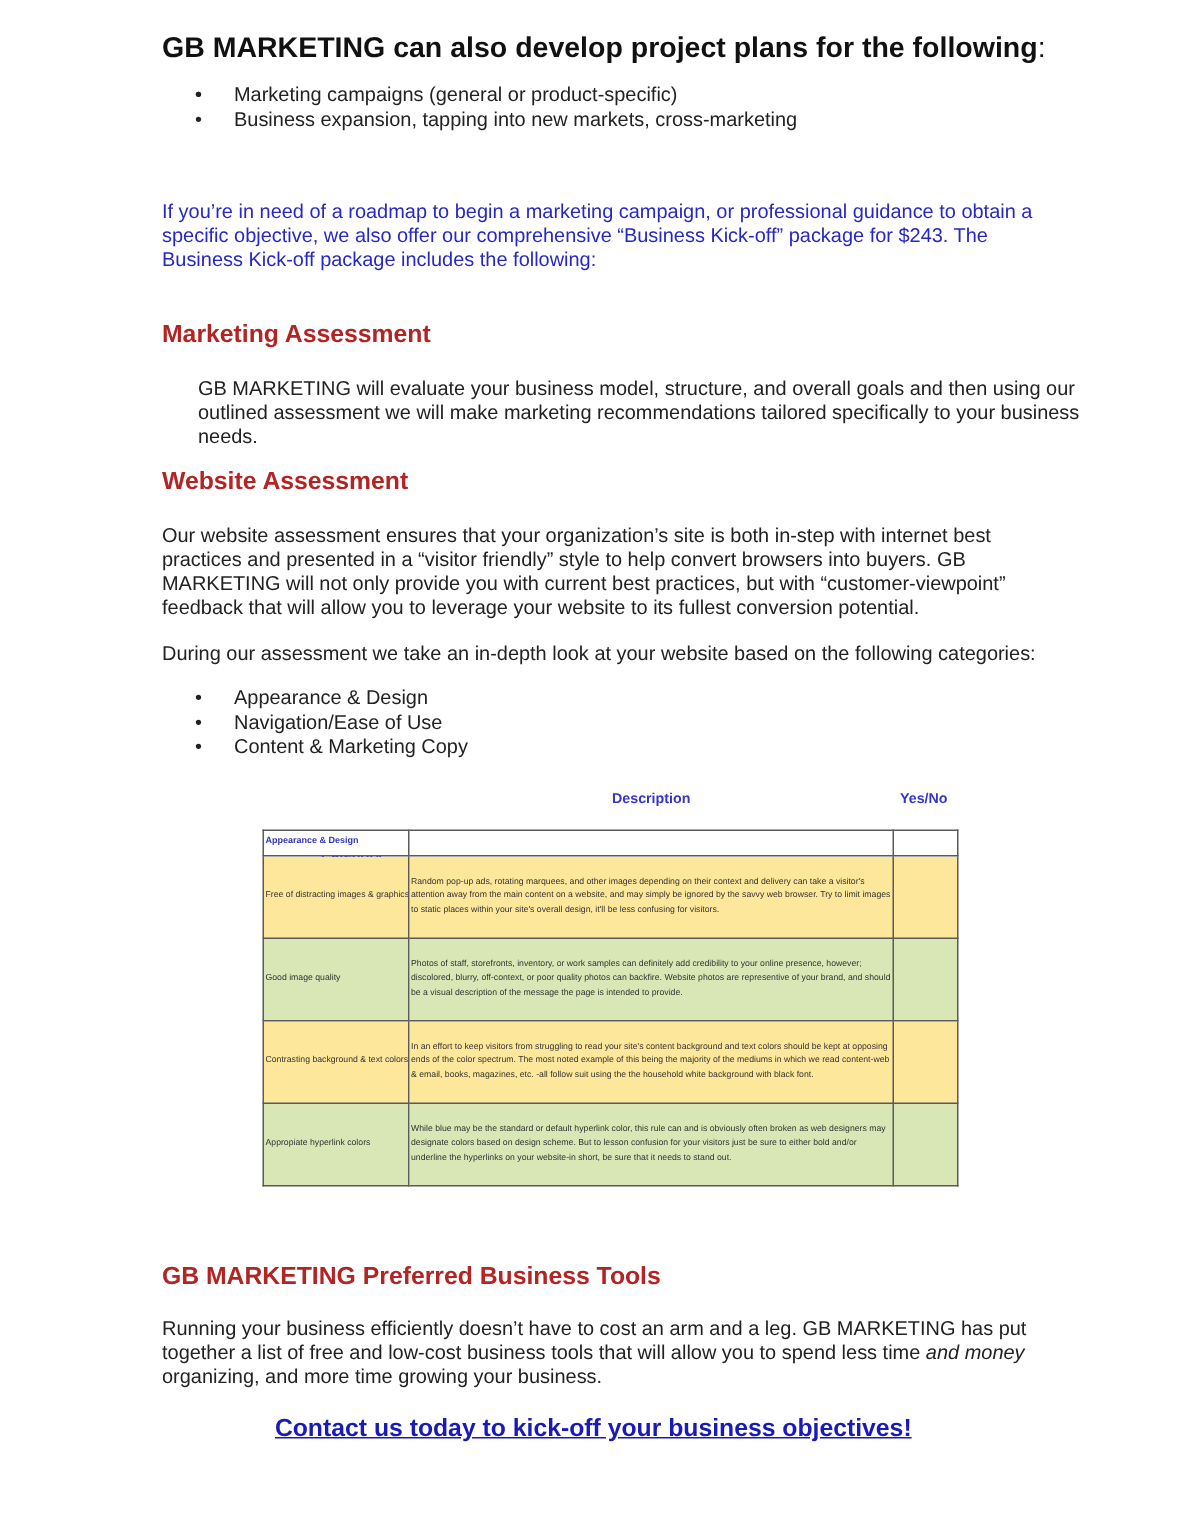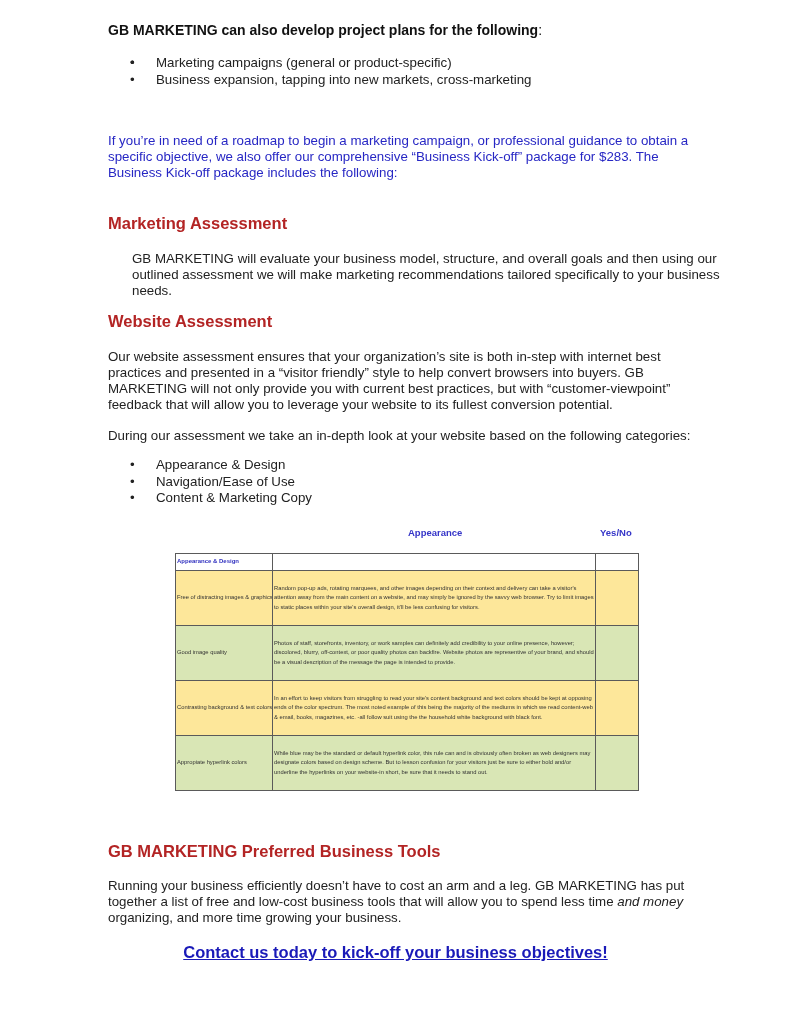--- a/index.html
+++ b/index.html
@@ -1,21 +1,21 @@
 <!DOCTYPE html>
 <html><head>
   <meta charset="utf-8">
   <style>
     html, body { margin: 0; padding: 0; background: #ffffff; }
     body {
       width: 791px; height: 1024px; position: relative; overflow: hidden;
       font-family: "Liberation Sans", sans-serif; color: #222222;
     }
     .abs { position: absolute; }
-    .intro-heading { left: 108px; top: 22px; font-size: 14px; font-weight: bold; color: #111; white-space: nowrap; }
+    .intro-heading { left: 108px; top: 22px; font-size: 19px; font-weight: bold; color: #111; white-space: nowrap; }
     .bullets { list-style: none; margin: 0; padding: 0; }
     .bullets li { position: relative; padding-left: 48px; font-size: 13.3px; line-height: 16.5px; white-space: nowrap; color: #222; }
     .bullets li .dot { position: absolute; left: 22px; top: 0; }
     .blue-para { left: 108px; top: 133px; width: 600px; font-size: 13.3px; line-height: 16px; color: #2727c4; }
     .section-heading { left: 108px; font-size: 16.5px; font-weight: bold; color: #b32424; white-space: nowrap; text-align: center; }
     .para { left: 108px; width: 600px; font-size: 13.3px; line-height: 16px; color: #222; }
     .table-wrap { left: 175px; top: 522px; width: 465px; }
     .thead { position: relative; height: 30px; }
     .thead span { position: absolute; top: 5px; font-size: 9.5px; font-weight: bold; color: #3535c8; }
     table.assess { position: absolute; left: 0; top: 31px; width: 463px; border-collapse: collapse; table-layout: fixed; }
@@ -31,39 +31,39 @@
 <body>
 
 <div class="abs intro-heading"><span>GB MARKETING can also develop project plans for the following</span><span style="font-weight:normal">:</span></div>
 
 <ul class="abs bullets" style="left:108px; top:55px;">
   <li><span class="dot">•</span></li>
   <li><span class="dot">•</span><span>Marketing campaigns (general or product-specific)</span></li>
   <li><span class="dot">•</span><span>Business expansion, tapping into new markets, cross-marketing</span></li>
 </ul>
 
-<div class="abs blue-para">If you’re in need of a roadmap to begin a marketing campaign, or professional guidance to obtain a specific objective, we also offer our comprehensive “Business Kick-off” package for $283. The Business Kick-off package includes the following:</div>
+<div class="abs blue-para">If you’re in need of a roadmap to begin a marketing campaign, or professional guidance to obtain a specific objective, we also offer our comprehensive “Business Kick-off” package for $243. The Business Kick-off package includes the following:</div>
 
 <div class="abs section-heading" style="top:214px;">Marketing Assessment</div>
 <div class="abs para" style="top:251px;margin-left:24px;">GB MARKETING will evaluate your business model, structure, and overall goals and then using our outlined assessment we will make marketing recommendations tailored specifically to your business needs.</div>
 
 <div class="abs section-heading" style="top:312px;">Website Assessment</div>
 <div class="abs para" style="top:349px;">Our website assessment ensures that your organization’s site is both in-step with internet best practices and presented in a “visitor friendly” style to help convert browsers into buyers. GB MARKETING will not only provide you with current best practices, but with “customer-viewpoint” feedback that will allow you to leverage your website to its fullest conversion potential.</div>
 <div class="abs para" style="top:428px; white-space:nowrap;">During our assessment we take an in-depth look at your website based on the following categories:</div>
 
 <ul class="abs bullets" style="left:108px; top:457px;">
   <li><span class="dot">•</span><span>Appearance &amp; Design</span></li>
   <li><span class="dot">•</span><span>Navigation/Ease of Use</span></li>
   <li><span class="dot">•</span><span>Content &amp; Marketing Copy</span></li>
 </ul>
 
 <div class="abs table-wrap">
   <div class="thead">
     <span style="left:39px;margin-top:38px;">Category</span>
-    <span style="left:233px;">Appearance</span>
+    <span style="left:233px;">Description</span>
     <span style="left:425px;">Yes/No</span>
   </div>
   <table class="assess">
     <colgroup>
         <col style="width:97px">
         <col style="width:323px">
         <col style="width:43px">
       </colgroup>
     <tbody>
         <tr class="group">

